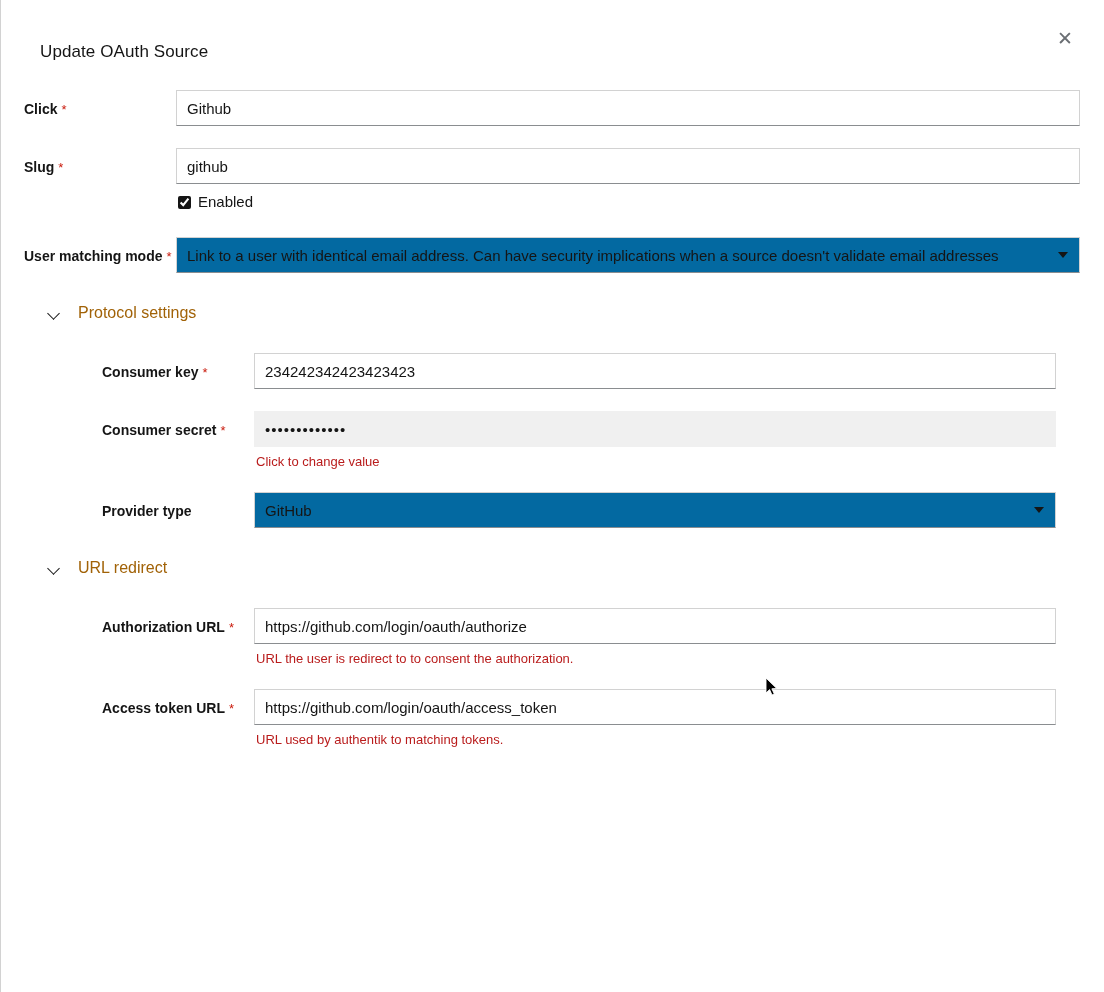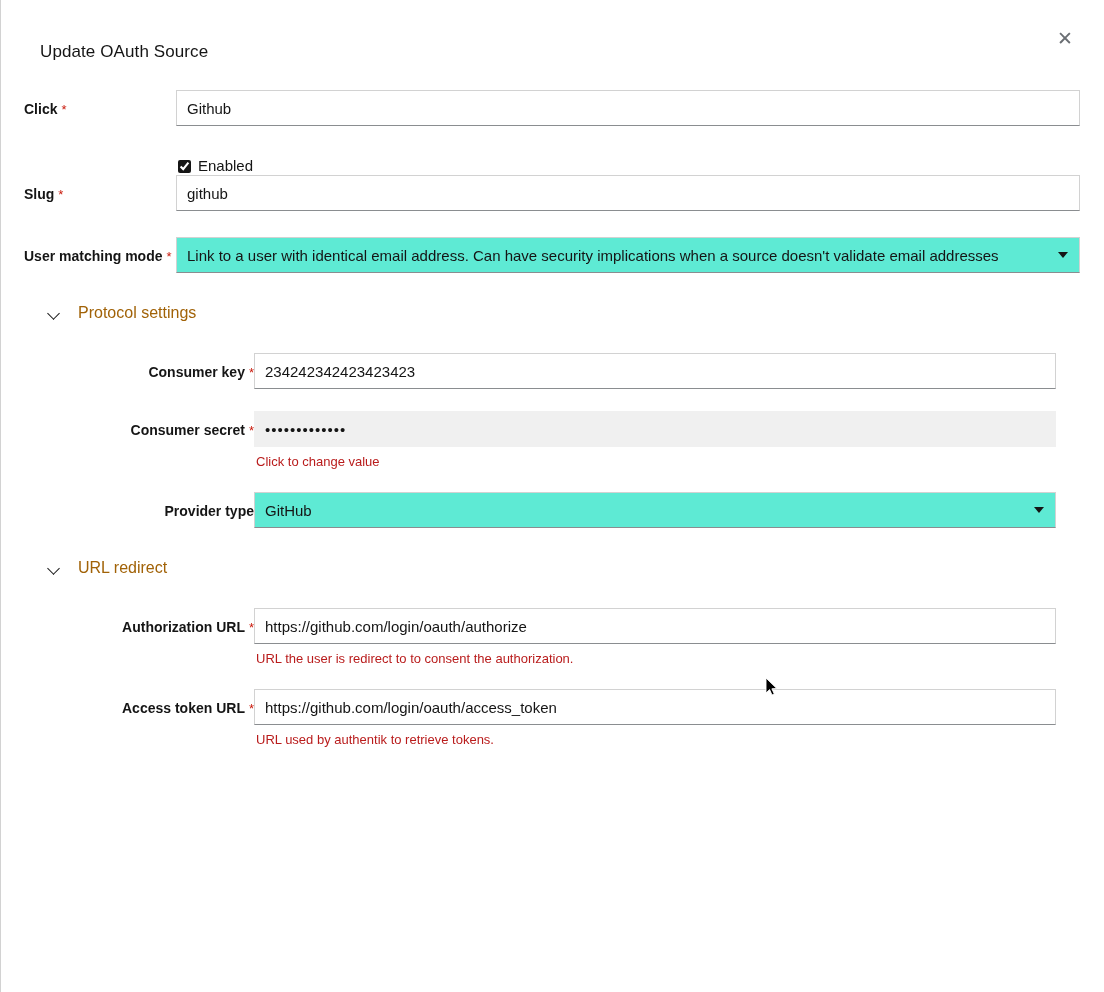--- a/index.html
+++ b/index.html
@@ -99,21 +99,21 @@
     border: 1px solid #f0f0f0;
     color: #151515;
     letter-spacing: 1px;
   }
 
   select.sel-input {
     width: 100%;
     height: 36px;
     border: 1px solid #d2d2d2;
     border-bottom: 1px solid #8a8d90;
-    background: #5eead4;
+    background: #0369a1;
     font-size: 15px;
     font-family: "Liberation Sans", sans-serif;
     color: #151515;
     padding: 0 30px 0 10px;
     outline: none;
     -webkit-appearance: none;
     -moz-appearance: none;
     appearance: none;
     cursor: pointer;
   }
@@ -185,21 +185,20 @@
     font-size: 16px;
     color: #a16207;
     line-height: 20px;
   }
   .section-body {
     padding: 30px 24px 0 78px;
   }
   .section-body .flabel {
     width: 152px;
     flex: 0 0 152px;
-    text-align: right;
   }
   .gap-sm { height: 22px; }
   .gap-md { height: 26px; }
 
   
   .cursor {
     position: absolute;
     left: 765px;
     top: 677px;
     width: 14px;
@@ -230,40 +229,40 @@
   <div class="frow">
     <div class="flabel">
       <span>Click</span><span class="req">*</span>
     </div>
     <div class="fcontrol">
       <input class="txt-input" type="text" value="Github" style="">
     </div>
   </div>
 
   <div class="gap-sm"></div>
+
+  <div class="frow">
+    <div class="flabel">
+      <span>Slug</span><span class="req">*</span>
+    </div>
+    <div class="fcontrol">
+      <input class="txt-input" type="text" value="github" style="">
+    </div>
+  </div>
 
   <div class="frow">
     <div class="flabel"></div>
     <div class="fcontrol">
       <div class="check-row">
         <input class="cbox" type="checkbox" checked="" style="">
         <span class="check-label">Enabled</span>
       </div>
     </div>
   </div>
 
-  <div class="frow">
-    <div class="flabel">
-      <span>Slug</span><span class="req">*</span>
-    </div>
-    <div class="fcontrol">
-      <input class="txt-input" type="text" value="github" style="">
-    </div>
-  </div>
-
   <div class="gap-md"></div>
 
   <div class="frow">
     <div class="flabel">
       <span>User matching mode</span><span class="req">*</span>
     </div>
     <div class="fcontrol">
       <div class="sel-wrap">
         <select class="sel-input">
           <option>Link to a user with identical email address. Can have security implications when a source doesn't validate email addresses</option>
@@ -338,21 +337,21 @@
       </div>
 
       <div class="gap-sm"></div>
 
       <div class="frow">
         <div class="flabel">
           <span>Access token URL</span><span class="req">*</span>
         </div>
         <div class="fcontrol">
           <input class="txt-input" type="text" value="https://github.com/login/oauth/access_token" style="">
-          <div class="helper">URL used by authentik to retrieve tokens.</div>
+          <div class="helper">URL used by authentik to matching tokens.</div>
         </div>
       </div>
 
       <div class="gap-sm"></div>
 
 
     </div>
   </div>
 
 </div>

